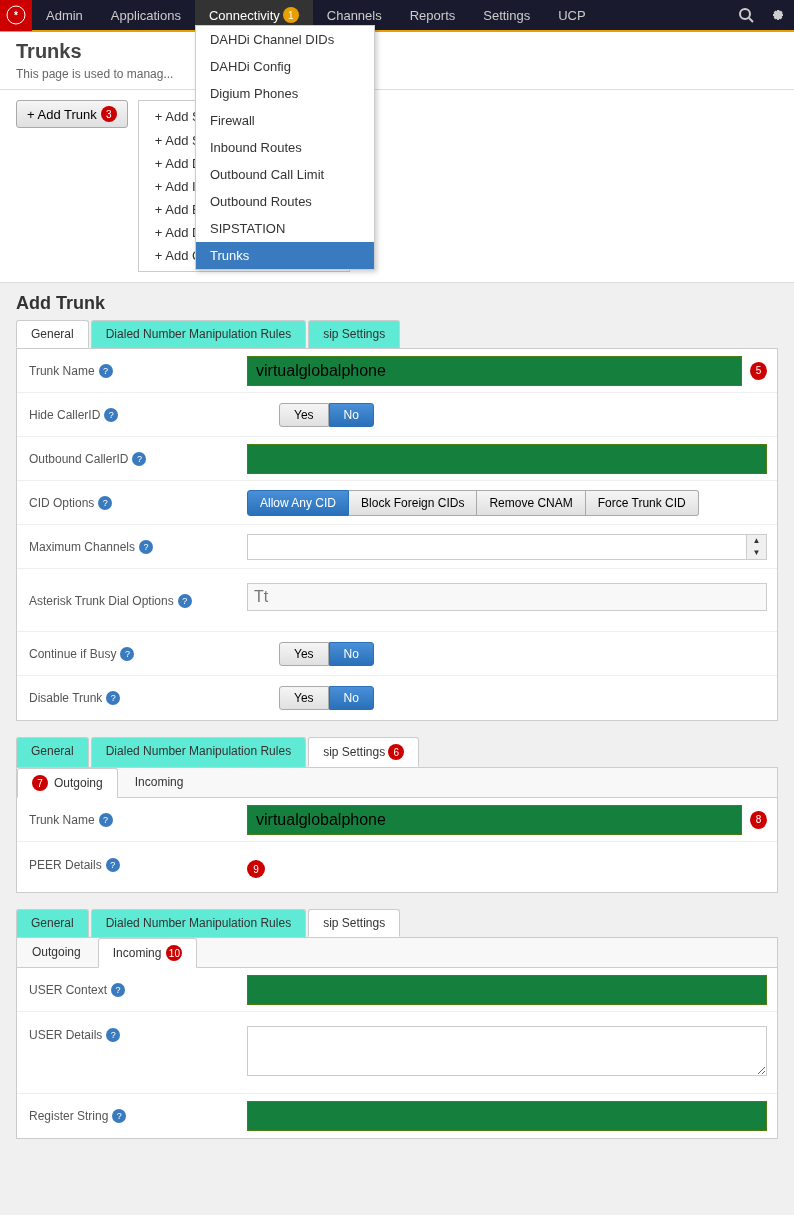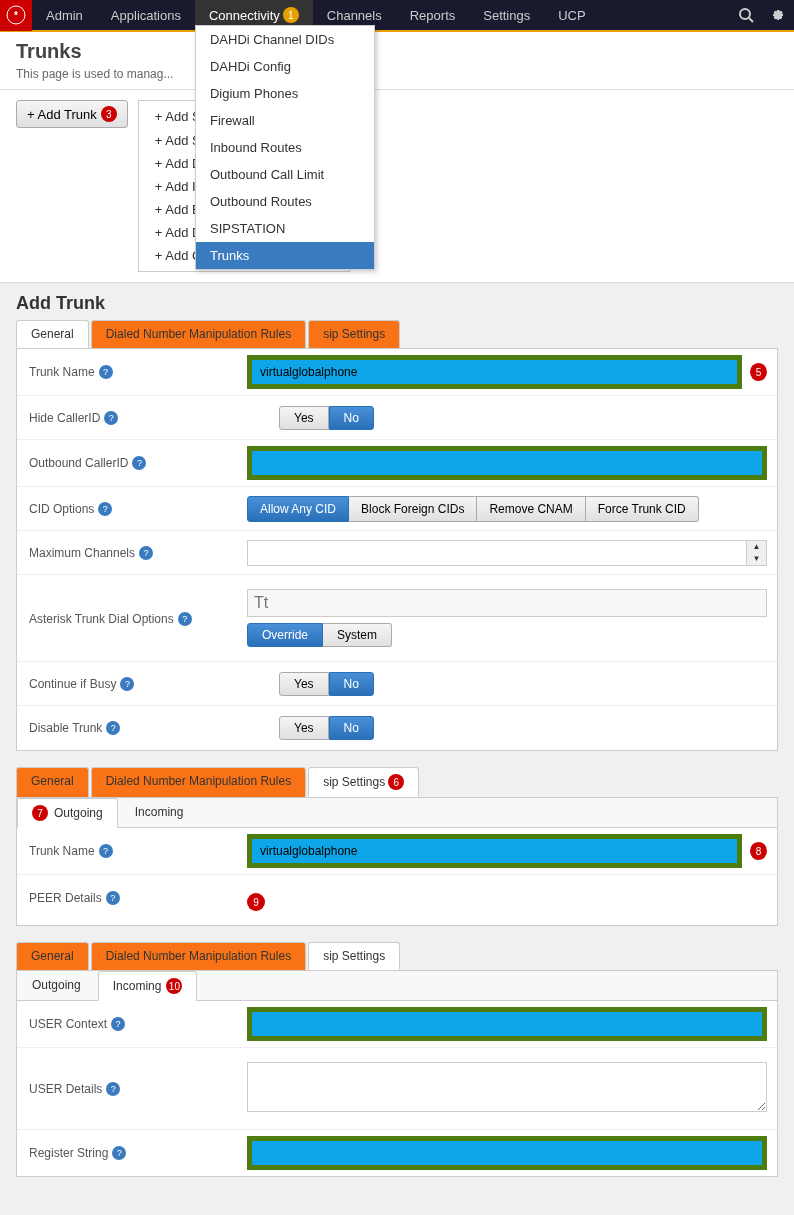--- a/index.html
+++ b/index.html
@@ -27,33 +27,33 @@
     .page-desc { color: #666; font-size: 12px; margin-top: 4px; }
     .add-trunk-btn { background: linear-gradient(to bottom, #f5f5f5, #e0e0e0); border: 1px solid #aaa; border-radius: 3px; padding: 5px 10px; cursor: pointer; font-size: 13px; position: relative; display: inline-flex; align-items: center; gap: 4px; justify-content: flex-end; }
     .trunk-menu-item { padding: 4px 16px; cursor: pointer; }
 
     
     .main-content { padding: 0 0 16px 0; }
     .section-title { font-size: 18px; font-weight: bold; color: #333; padding: 10px 16px 6px; }
 
     
     .tabs { display: flex; margin: 0 16px; border-bottom: none; }
-    .tab { padding: 6px 14px; border: 1px solid #ccc; border-bottom: none; background: #f97316; cursor: pointer; border-radius: 3px 3px 0 0; margin-right: 2px; font-size: 12px; position: relative; }
+    .tab { padding: 6px 14px; border: 1px solid #ccc; border-bottom: none; background: #5eead4; cursor: pointer; border-radius: 3px 3px 0 0; margin-right: 2px; font-size: 12px; position: relative; }
     .tab.active { background: #fff; border-bottom: 1px solid #fff; z-index: 1; color: #333; }
 
     
     .form-panel { background: #fff; border: 1px solid #ccc; margin: 0 16px; padding: 0; }
     .form-row { display: flex; align-items: center; border-bottom: 1px solid #eee; min-height: 44px; }
     .form-row:last-child { border-bottom: none; }
     .form-label { width: 220px; padding: 8px 12px; color: #555; font-size: 12px; flex-shrink: 0; display: flex; align-items: center; gap: 4px; }
     .form-field { flex: 1; padding: 6px 10px; }
     .help-icon { background: #3a7abf; color: #fff; border-radius: 50%; width: 14px; height: 14px; font-size: 9px; display: inline-flex; align-items: center; justify-content: center; cursor: pointer; }
 
     
-    .text-input { width: 100%; border: 5px solid #4d7c0f; padding: 5px 8px; font-size: 12px; background: #0ea5e9; }
+    .text-input { width: 100%; border: 1px solid #4d7c0f; padding: 5px 8px; font-size: 16px; background: #15803d; }
     .text-input-small { border: 1px solid #ccc; padding: 4px 6px; font-size: 16px; background: #f8f8f8; color: #999; width: 100%; }
     .textarea { width: 100%; border: 1px solid #ccc; padding: 5px 8px; font-size: 12px; min-height: 80px; resize: vertical; }
     .number-input-wrap { display: flex; border: 1px solid #ccc; }
     .number-input-wrap input { flex: 1; border: none; padding: 5px 8px; font-size: 12px; }
     .number-input-wrap .spin-btn { width: 20px; border-left: 1px solid #ccc; background: #f0f0f0; display: flex; flex-direction: column; }
     .spin-btn-half { flex: 1; display: flex; align-items: center; justify-content: center; cursor: pointer; font-size: 8px; }
     .btn-yes-no { display: flex; gap: 0; }
     .btn-yes { background: linear-gradient(to bottom, #f5f5f5, #e0e0e0); border: 1px solid #aaa; padding: 4px 14px; cursor: pointer; font-size: 12px; border-radius: 3px 0 0 3px; margin-left: 32px; }
     .btn-no { background: linear-gradient(to bottom, #4a90d9, #2a70b9); color: #fff; border: 1px solid #2a70b9; padding: 4px 14px; cursor: pointer; font-size: 12px; border-radius: 0 3px 3px 0; }
     .btn-allow { background: linear-gradient(to bottom, #4a90d9, #2a70b9); color: #fff; border: 1px solid #2a70b9; padding: 5px 12px; cursor: pointer; font-size: 12px; border-radius: 3px 0 0 3px; }
@@ -238,24 +238,20 @@
       </div>
     </div>
 
     <div class="form-row" style="align-items:center;padding:8px 0;">
       <div class="form-label" style="padding-top:10px;">
         <span>Asterisk Trunk Dial Options</span>
         <span class="help-icon">?</span>
       </div>
       <div class="form-field">
         <input type="text" class="text-input-small" placeholder="Tt" style="margin-bottom: 6px;">
-        <div style="display:flex;gap:0;">
-          <button class="btn-override">Override</button>
-          <button class="btn-system">System</button>
-        </div>
       </div>
     </div>
 
     <div class="form-row">
       <div class="form-label">
         <span>Continue if Busy</span>
         <span class="help-icon">?</span>
       </div>
       <div class="form-field">
         <div class="btn-yes-no">
@@ -347,21 +343,21 @@
     <div class="form-row">
       <div class="form-label">
         <span>USER Context</span>
         <span class="help-icon">?</span>
       </div>
       <div class="form-field">
         <input type="text" class="text-input" value="" style="">
       </div>
     </div>
 
-    <div class="form-row" style="align-items:center;padding:8px 0;">
+    <div class="form-row" style="align-items:flex-start;padding:8px 0;">
       <div class="form-label" style="padding-top:8px;">
         <span>USER Details</span>
         <span class="help-icon">?</span>
       </div>
       <div class="form-field">
         <textarea class="textarea" style="min-height: 50px;"></textarea>
       </div>
     </div>
 
     <div class="form-row">

